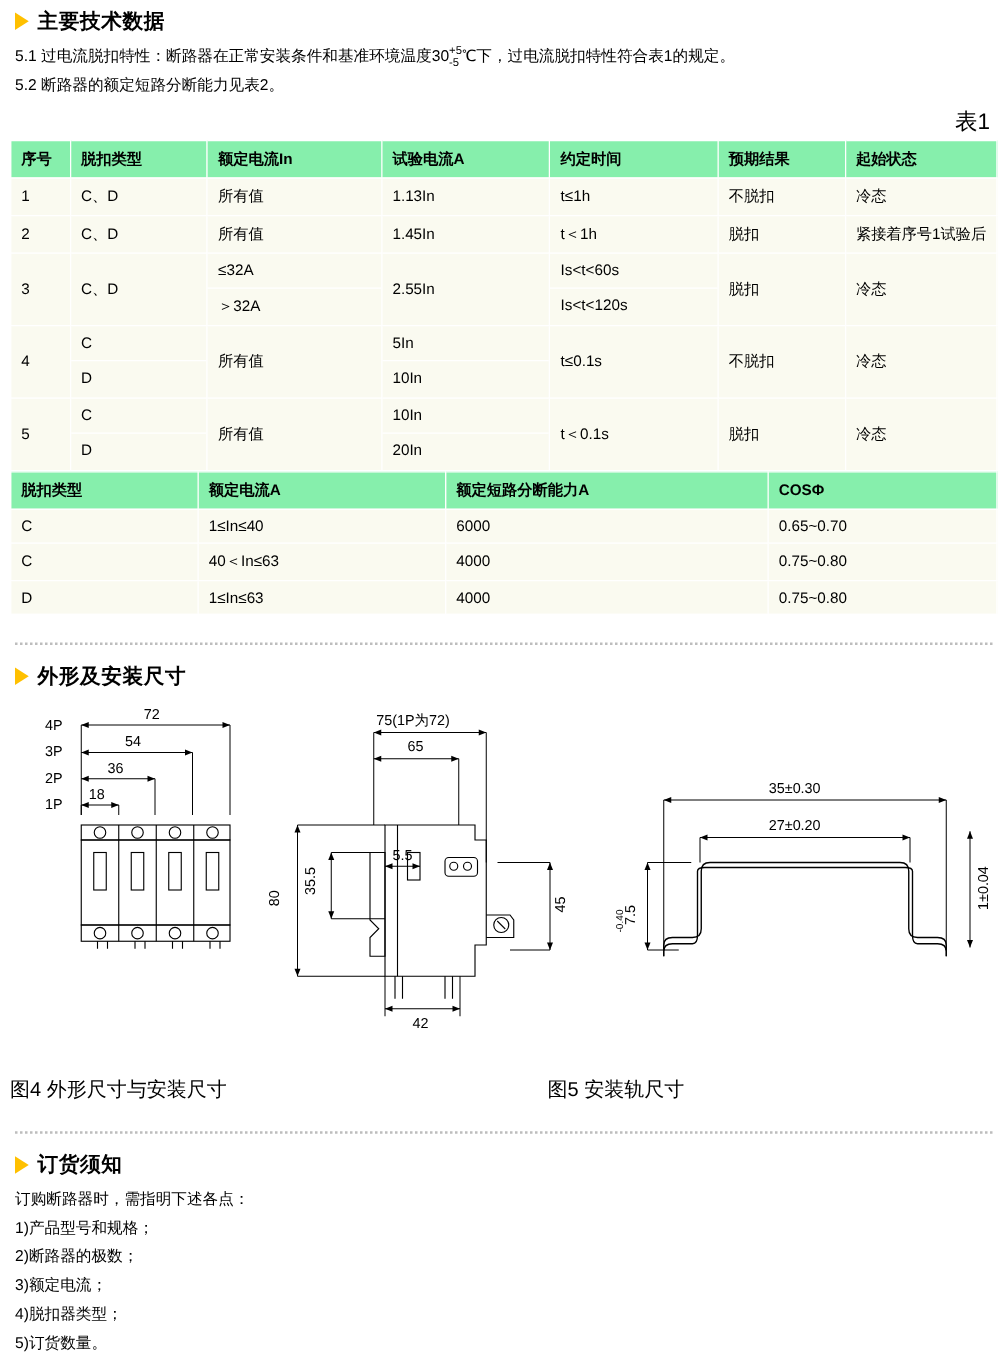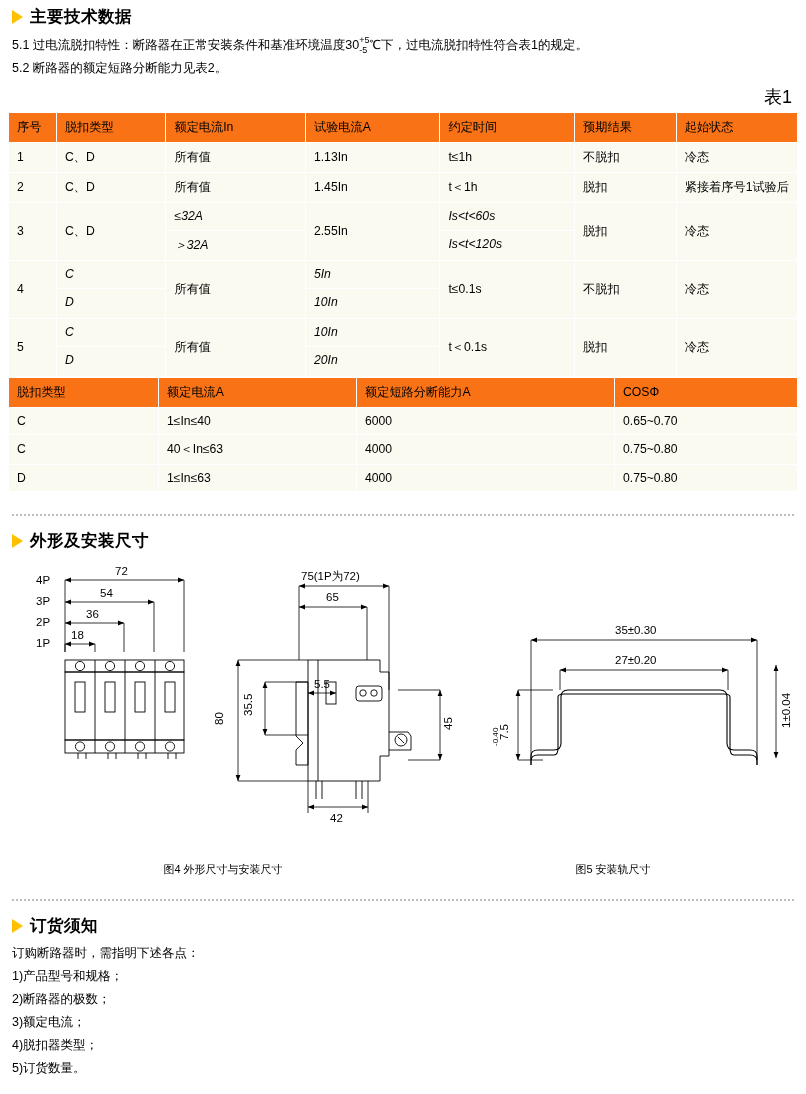--- a/index.html
+++ b/index.html
@@ -49,50 +49,49 @@
   }
   table.data th, table.data td {
     border: 1px solid #ffffff;
     padding: 6px 8px;
     text-align: left;
     vertical-align: middle;
     background: #FAFAF0;
     font-weight: normal;
   }
   table.data thead th {
-    background: #f97316;
-    font-weight: normal;
+    background: #86efac;
+    font-weight: bold;
   }
   table.data tbody tr td { height: 26px; }
   .nowrap { white-space: nowrap; }
 
   
   .split { padding: 0 !important; }
   .split > div {
     padding: 6px 8px;
     height: 50%;
-    font-style: italic;
   }
   .split > div:first-child { border-bottom: 1px solid #ffffff; }
 
   
   .divider {
     border-top: 2px dotted #bdbdbd;
     margin: 22px 4px 14px 4px;
   }
 
   
   .drawings {
     position: relative;
     height: 300px;
     margin-top: 4px;
     text-align: right;
   }
   .cap-row { display: flex; margin-top: 2px; }
-  .cap-row > div { text-align: center; font-size: 11px; }
+  .cap-row > div { text-align: left; font-size: 16px; }
 
   
   .order-list p { margin: 6px 0 0 4px; font-size: 12.5px; }
 
   .sup-wrap { display: inline-block; vertical-align: middle; font-size: 9px; line-height: 1.05; text-align: left; }
 </style>
 </head>
 <body>
 
 <div class="page">

